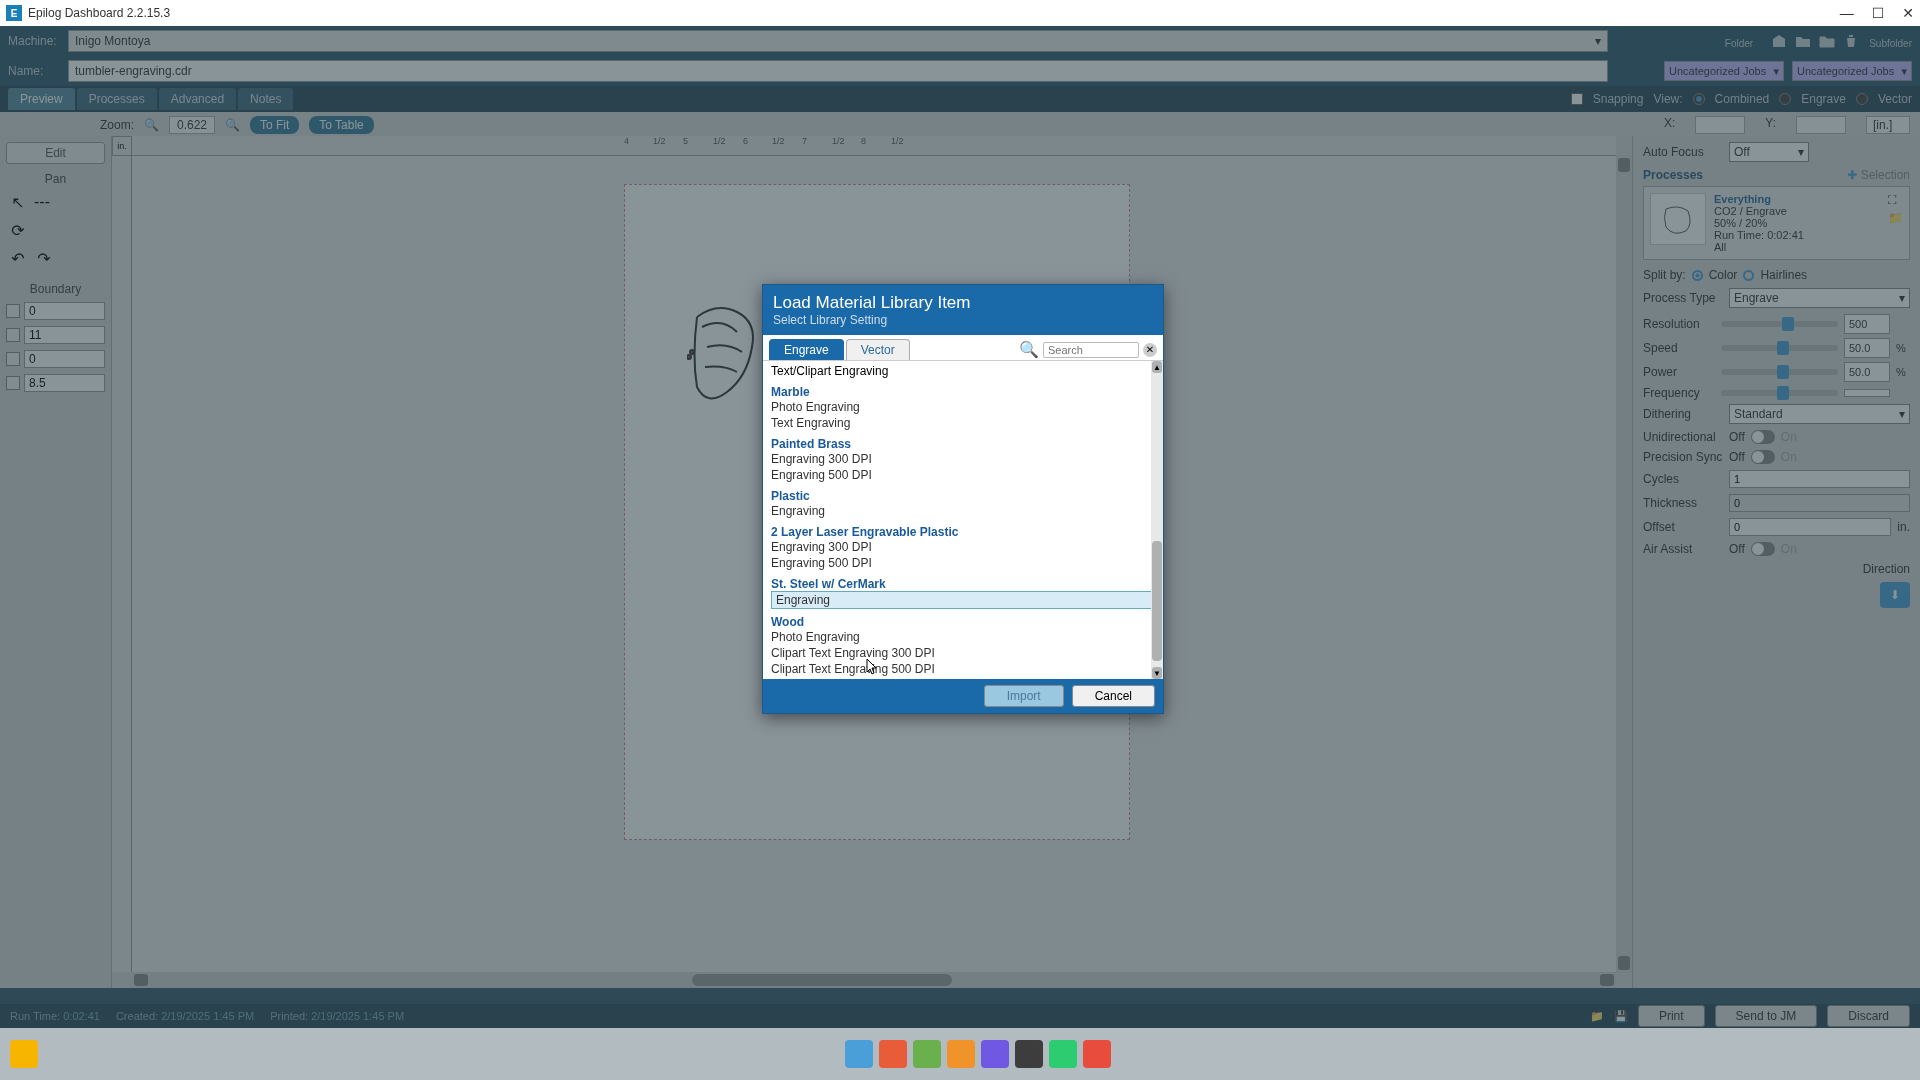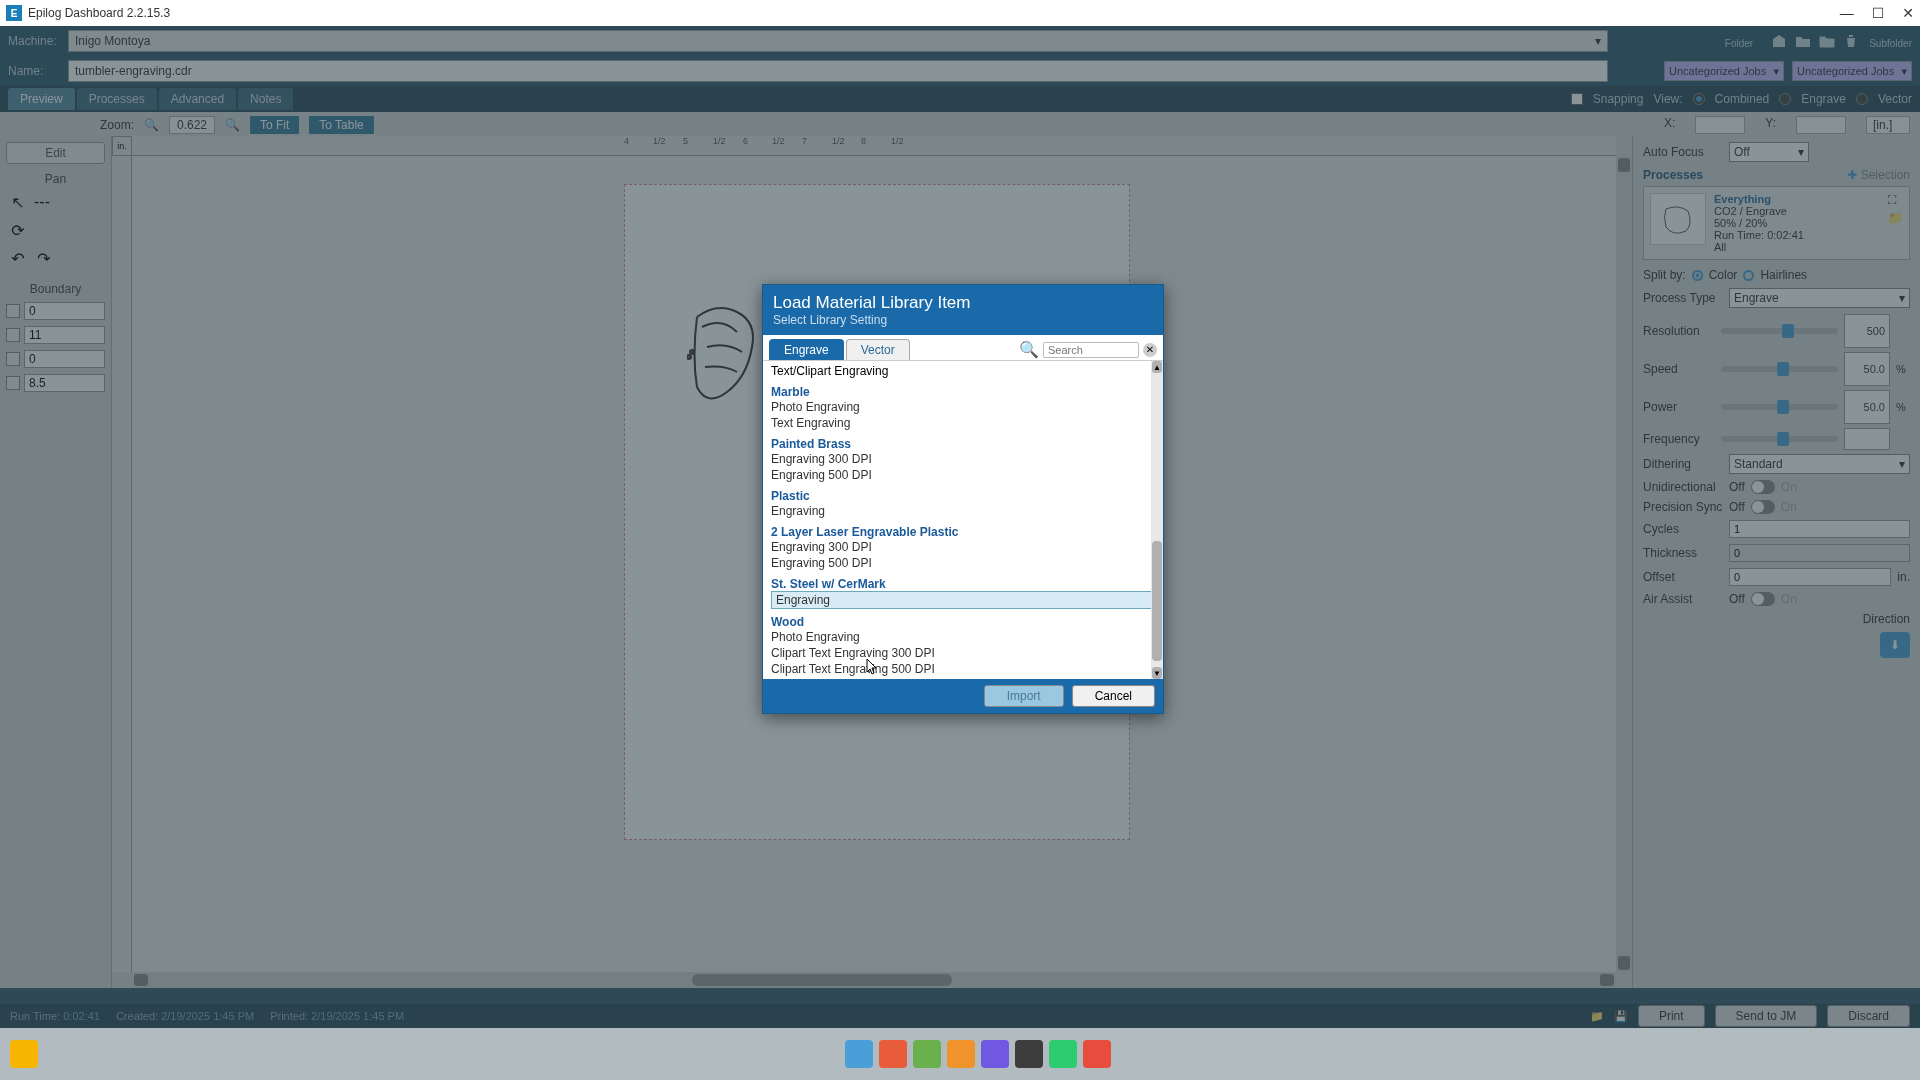--- a/index.html
+++ b/index.html
@@ -29,21 +29,21 @@
 .tabs-row .tab { padding: 4px 12px; background: #426a7f; color: #d8e0e4; font-size: 12px; border-radius: 3px 3px 0 0; margin-right: 2px; cursor: pointer; }
 .tabs-row .tab.active { background: #5a8a9f; color: #fff; }
 .tabs-row .right-controls { margin-left: auto; display: flex; align-items: center; gap: 10px; color: #c8d4da; font-size: 12px; }
 .checkbox { width: 12px; height: 12px; background: #fff; border: 1px solid #666; display: inline-block; }
 .radio { width: 12px; height: 12px; border: 1px solid #888; border-radius: 50%; display: inline-block; background: #444; }
 .radio.on { background: radial-gradient(circle,#4a9fd8 40%,#444 42%); }
 
 
 .toolbar { background: #d8d8d8; height: 26px; display: flex; align-items: center; padding: 0 10px; gap: 10px; font-size: 12px; color: #333; border-bottom: 1px solid #aaa; }
 .toolbar .zoom-val { background: #f8f8f8; border: 1px solid #aaa; padding: 1px 6px; width: 46px; text-align: center; }
-.toolbar .btn { background: #3a7a9a; color: #fff; padding: 2px 10px; border-radius: 1px; cursor: pointer; }
+.toolbar .btn { background: #3a7a9a; color: #fff; padding: 2px 10px; border-radius: 8px; cursor: pointer; }
 .toolbar .coord-group { margin-left: auto; display: flex; gap: 20px; }
 .toolbar .coord-val { border: 1px solid #aaa; background: #f8f8f8; width: 50px; height: 18px; }
 .toolbar .unit-box { border: 1px solid #aaa; background: #f8f8f8; padding: 1px 6px; width: 44px; }
 
 
 .main-area { position: absolute; top: 136px; left: 0; right: 0; bottom: 92px; display: flex; }
 .left-panel { width: 112px; background: #d4d4d4; border-right: 1px solid #aaa; padding: 6px; display: flex; flex-direction: column; gap: 4px; }
 .left-panel .edit-btn { background: #eaeaea; border: 1px solid #999; text-align: center; padding: 3px; font-size: 12px; color: #555; border-radius: 3px; }
 .left-panel .pan-label { text-align: center; font-size: 12px; color: #444; margin-top: 4px; }
 .tool-row { display: flex; align-items: center; gap: 6px; padding: 2px; }
@@ -74,21 +74,21 @@
 .rp-select { border: 1px solid #888; background: #fff; padding: 1px 4px; flex: 1; display: flex; justify-content: space-between; align-items: center; height: 20px; }
 .rp-section-title { font-weight: bold; color: #2a5a7a; margin: 4px 0; display: flex; justify-content: space-between; align-items: center; }
 .process-card { background: #e8e8e8; border: 1px solid #aaa; padding: 6px; display: flex; gap: 8px; margin-bottom: 8px; }
 .process-thumb { width: 56px; height: 52px; background: #fff; border: 1px solid #ccc; display: flex; align-items: center; justify-content: center; }
 .process-info { flex: 1; font-size: 11px; }
 .process-info .pname { color: #2a6a9a; font-weight: bold; }
 .slider-row { display: flex; align-items: center; margin-bottom: 4px; gap: 6px; }
 .slider-row .sl-label { width: 72px; }
 .slider { flex: 1; height: 6px; background: #bbb; border-radius: 3px; position: relative; }
 .slider .knob { position: absolute; top: -4px; width: 12px; height: 14px; background: #4a9fd8; border-radius: 2px; }
-.slider-row .sl-val { width: 46px; border: 1px solid #999; background: #fff; padding: 10px 4px; text-align: right; font-size: 11px; }
+.slider-row .sl-val { width: 46px; border: 1px solid #999; background: #fff; padding: 3px 4px; text-align: left; font-size: 11px; }
 .slider-row .sl-unit { width: 14px; font-size: 11px; }
 .toggle { width: 24px; height: 14px; background: #888; border-radius: 7px; position: relative; }
 .toggle .dot { position: absolute; top: 1px; width: 12px; height: 12px; background: #fff; border-radius: 50%; left: 1px; }
 .rp-input { border: 1px solid #999; background: #fff; padding: 1px 4px; flex: 1; height: 18px; font-size: 11px; }
 .direction-arrow { width: 30px; height: 26px; background: #4a9fd8; border-radius: 4px; display: flex; align-items: center; justify-content: center; color: #fff; margin-left: auto; }
 
 
 .status-bar { position: absolute; bottom: 52px; left: 0; right: 0; height: 24px; background: #2a4a5a; display: flex; align-items: center; padding: 0 10px; font-size: 11px; color: #9ab; gap: 16px; }
 .status-bar .right { margin-left: auto; display: flex; gap: 10px; align-items: center; }
 .status-btn { background: #e0e0e0; color: #333; padding: 3px 20px; border: 1px solid #888; border-radius: 3px; font-size: 12px; cursor: pointer; }

